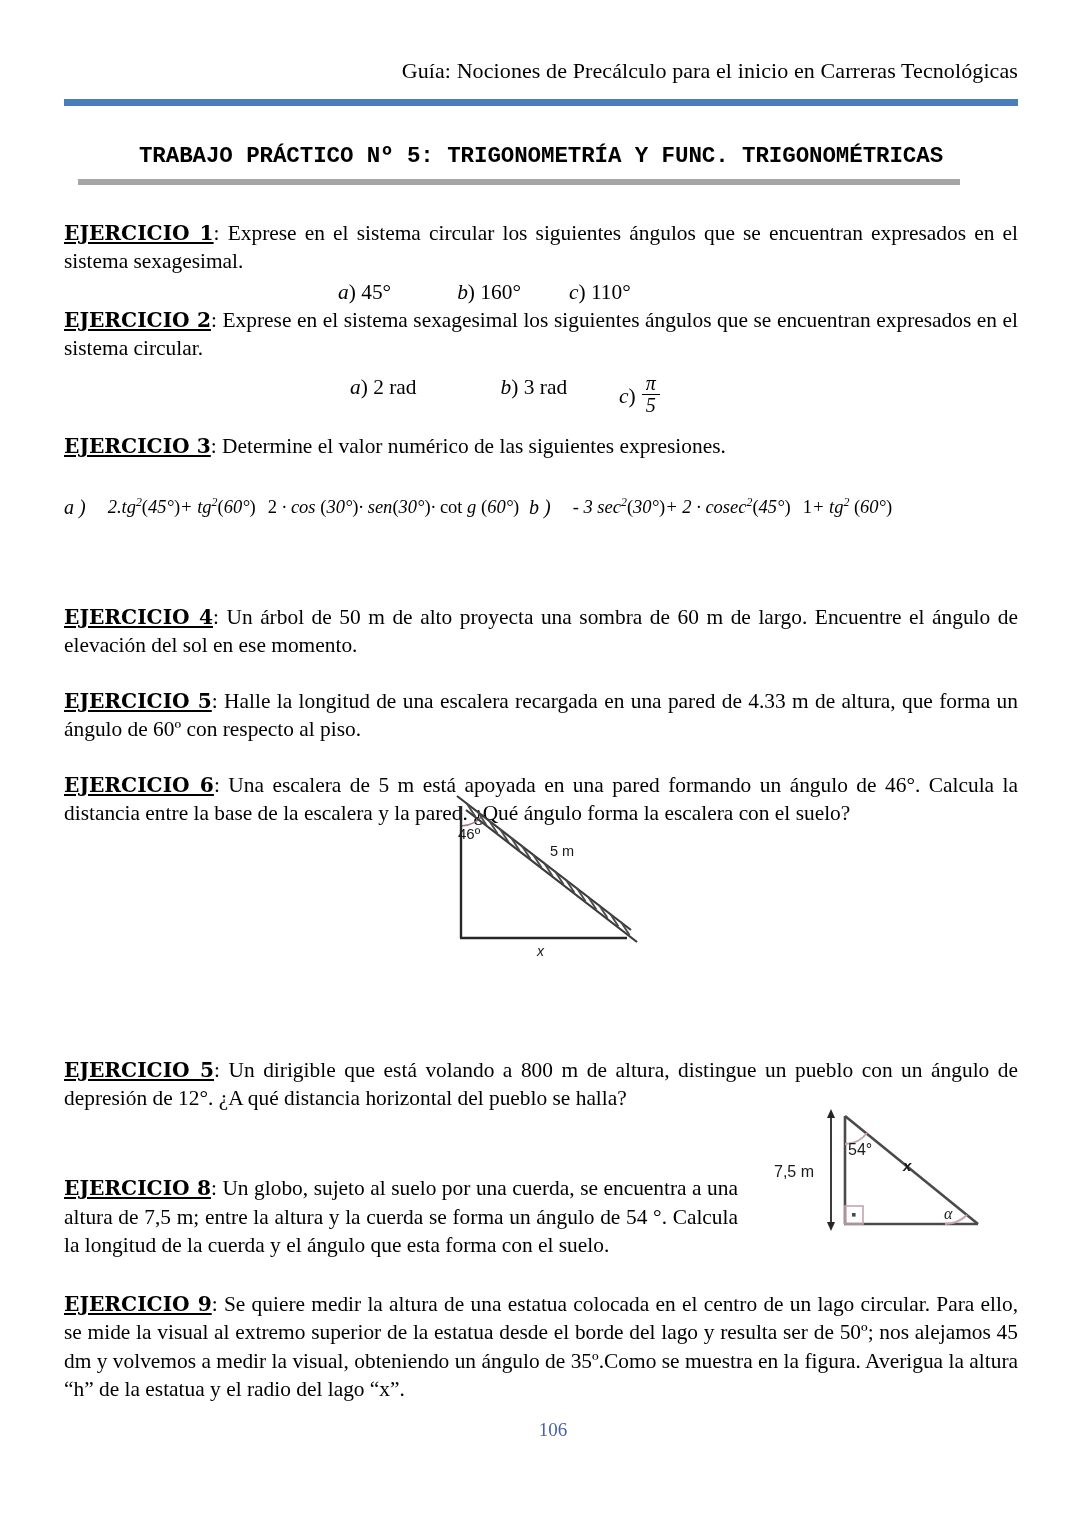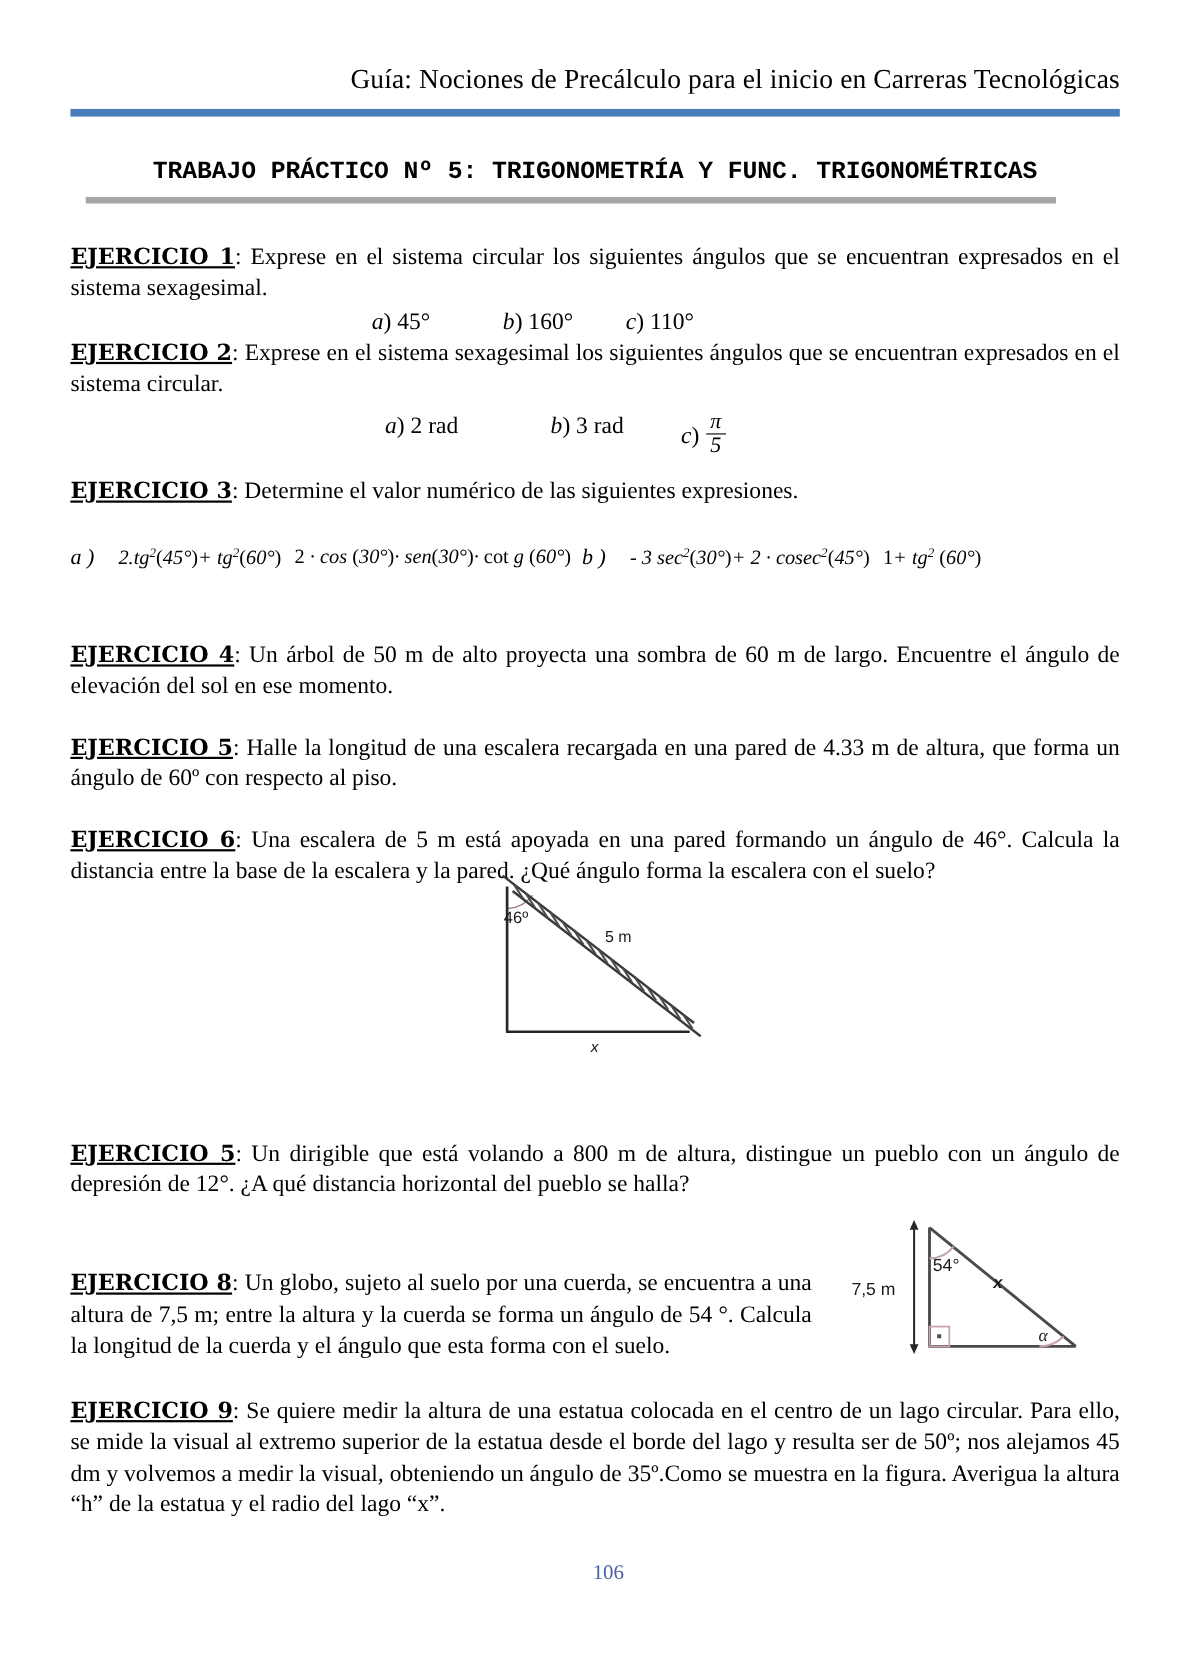--- a/index.html
+++ b/index.html
@@ -25,21 +25,21 @@
 
   
   .header {
     position: absolute;
     top: 58px;
     left: 64px;
     right: 62px;
   }
   .header-title {
     text-align: right;
-    font-size: 25px;
+    font-size: 22px;
     line-height: 1.2;
     letter-spacing: 0.1px;
     white-space: nowrap;
   }
   .header-rule {
     position: absolute;
     top: 99px;
     left: 64px;
     width: 954px;
     height: 7px;
@@ -288,21 +288,21 @@
         <span class="tag">b )</span>
         <span class="frac">
           <span class="num">- <i>3 sec</i><sup>2</sup><span class="up">(</span><i>30°</i><span class="up">)</span>+ <i>2</i> · <i>cosec</i><sup>2</sup><span class="up">(</span><i>45°</i><span class="up">)</span></span>
           <span class="bar"></span>
           <span class="den"><span class="up">1</span>+ <i>tg</i><sup>2</sup> <span class="up">(</span><i>60°</i><span class="up">)</span></span>
         </span>
       </div>
 
     </div>
 
-    <p class="para block" style="margin-top:18px;"><span class="ex-label">EJERCICIO 4</span><span>: </span><span>Un árbol de 50 m de alto proyecta una sombra de 60 m de largo. Encuentre el ángulo de elevación del sol en ese momento.</span></p>
+    <p class="para block" style="margin-top:40px;"><span class="ex-label">EJERCICIO 4</span><span>: </span><span>Un árbol de 50 m de alto proyecta una sombra de 60 m de largo. Encuentre el ángulo de elevación del sol en ese momento.</span></p>
 
     <p class="para block" style="margin-top:27px;"><span class="ex-label">EJERCICIO 5</span><span>: </span><span>Halle la longitud de una escalera recargada en una pared de 4.33 m de altura, que forma un ángulo de 60º con respecto al piso.</span></p>
 
     <p class="para block" style="margin-top:27px;"><span class="ex-label">EJERCICIO 6</span><span>: </span><span>Una escalera de 5 m está apoyada en una pared formando un ángulo de 46°. Calcula la distancia entre la base de la escalera y la pared. ¿Qué ángulo forma la escalera con el suelo?</span></p>
 
     <p class="para block" style="margin-top:228px;"><span class="ex-label">EJERCICIO 5</span><span>: </span><span>Un dirigible que está volando a 800 m de altura, distingue un pueblo con un ángulo de depresión de 12°. ¿A qué distancia horizontal del pueblo se halla?</span></p>
 
     <p class="para block" style="margin-top:62px; width:674px;"><span class="ex-label">EJERCICIO 8</span><span>:&nbsp;</span><span>Un globo, sujeto al suelo por una cuerda, se encuentra a una altura de 7,5 m; entre la altura y la cuerda se forma un ángulo de 54 °. Calcula la longitud de la cuerda y el ángulo que esta forma con el suelo.</span></p>
 
     <p class="para block" style="margin-top:30px;"><span class="ex-label">EJERCICIO 9</span><span>: </span><span>Se quiere medir la altura de una estatua colocada en el centro de un lago circular. Para ello, se mide la visual al extremo superior de la estatua desde el borde del lago y resulta ser de 50º; nos alejamos 45 dm y volvemos a medir la visual, obteniendo un ángulo de 35º.Como se muestra en la figura. Averigua la altura “h” de la estatua y el radio del lago “x”.</span></p>

